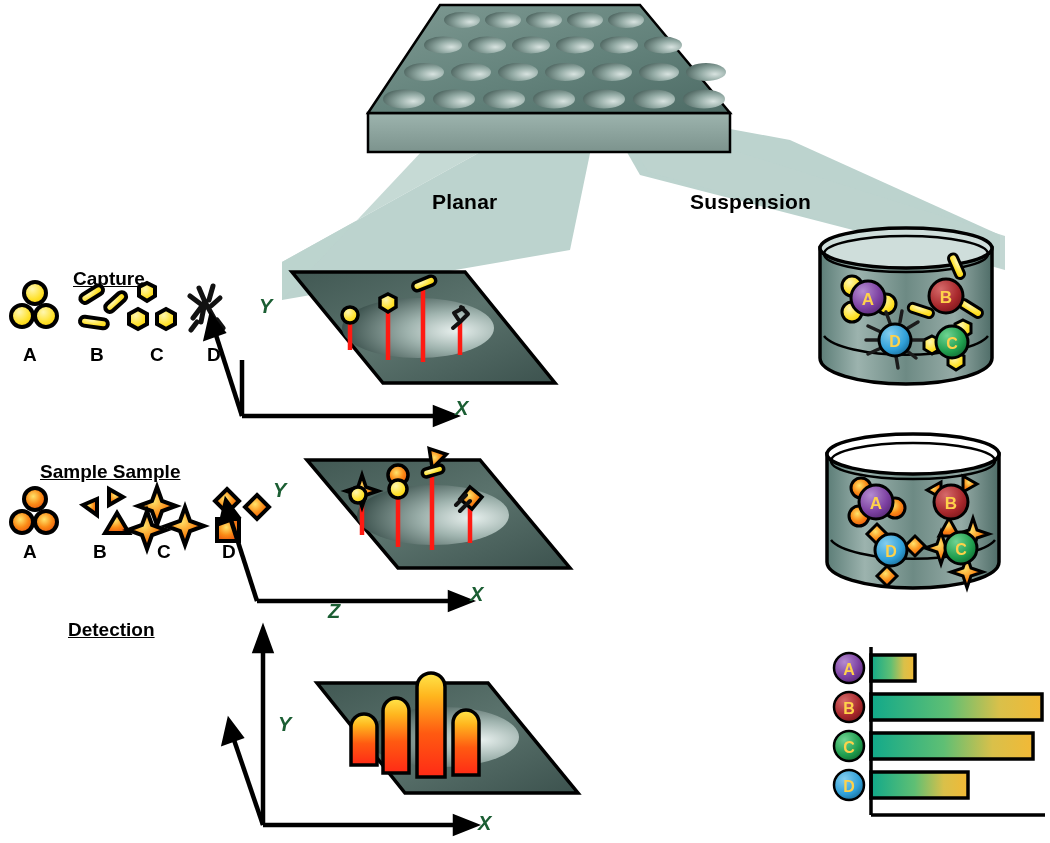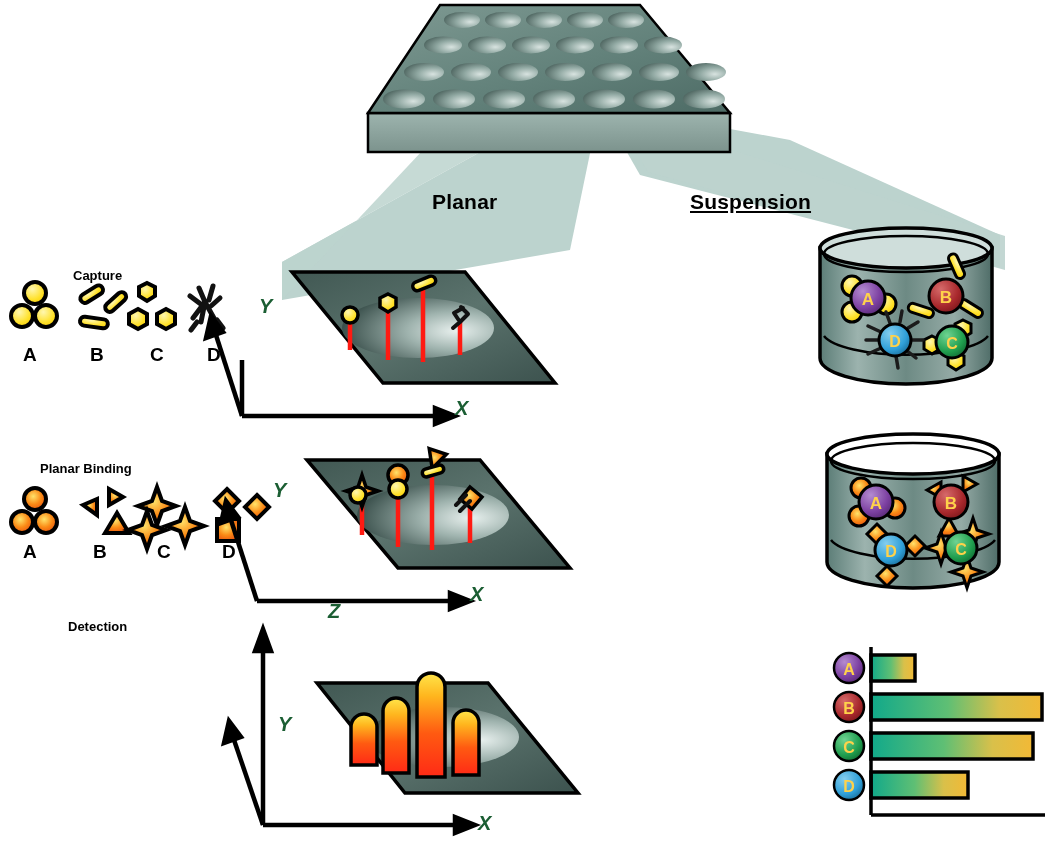--- a/index.html
+++ b/index.html
@@ -1,21 +1,21 @@
 <!DOCTYPE html>
 <html><head>
 <meta charset="utf-8">
 <style>
   html,body{margin:0;padding:0;background:#ffffff;}
   body{width:1050px;height:843px;position:relative;overflow:hidden;
        font-family:"Liberation Sans",sans-serif;}
   .stage{position:absolute;inset:0;}
   .lbl{position:absolute;font-weight:bold;color:#000;white-space:nowrap;}
   .colhead{font-size:21px;letter-spacing:.2px;}
-  .rowhead{font-size:13px;}
+  .rowhead{font-size:19px;text-decoration:underline;}
   .abcd{position:absolute;font-size:19px;font-weight:bold;color:#000;}
   .axlbl{position:absolute;font-size:20px;font-weight:bold;font-style:italic;color:#1b5e33;}
   svg{position:absolute;overflow:visible;}
 </style>
 </head>
 <body>
 
 <div class="stage">
 
   <svg style="left:0;top:0;width:1050px;height:843px;">
@@ -75,24 +75,24 @@
         <ellipse cx="164" cy="99" rx="21" ry="9.5" fill="url(#wellG)"></ellipse>
         <ellipse cx="214" cy="99" rx="21" ry="9.5" fill="url(#wellG)"></ellipse>
         <ellipse cx="264" cy="99" rx="21" ry="9.5" fill="url(#wellG)"></ellipse>
         <ellipse cx="314" cy="99" rx="21" ry="9.5" fill="url(#wellG)"></ellipse>
         <ellipse cx="364" cy="99" rx="21" ry="9.5" fill="url(#wellG)"></ellipse>
       </g>
     </g>
   </svg>
 
   <div class="lbl colhead" style="left:432px;top:190px;">Planar</div>
-  <div class="lbl colhead" style="left:690px;top:190px;text-decoration:underline;">Suspension</div>
+  <div class="lbl colhead" style="left:690px;top:190px;">Suspension</div>
 
   <div class="lbl rowhead" style="left:73px;top:268px;">Capture</div>
-  <div class="lbl rowhead" style="left:40px;top:461px;">Planar Binding</div>
+  <div class="lbl rowhead" style="left:40px;top:461px;">Sample Sample</div>
   <div class="lbl rowhead" style="left:68px;top:619px;">Detection</div>
 
   <svg style="left:5px;top:278px;width:200px;height:62px;">
     <defs>
       <radialGradient id="yg" cx="0.38" cy="0.32" r="0.8">
         <stop offset="0%" stop-color="#fff7b0"></stop>
         <stop offset="60%" stop-color="#ffe12a"></stop>
         <stop offset="100%" stop-color="#f5c800"></stop>
       </radialGradient>
     </defs>

